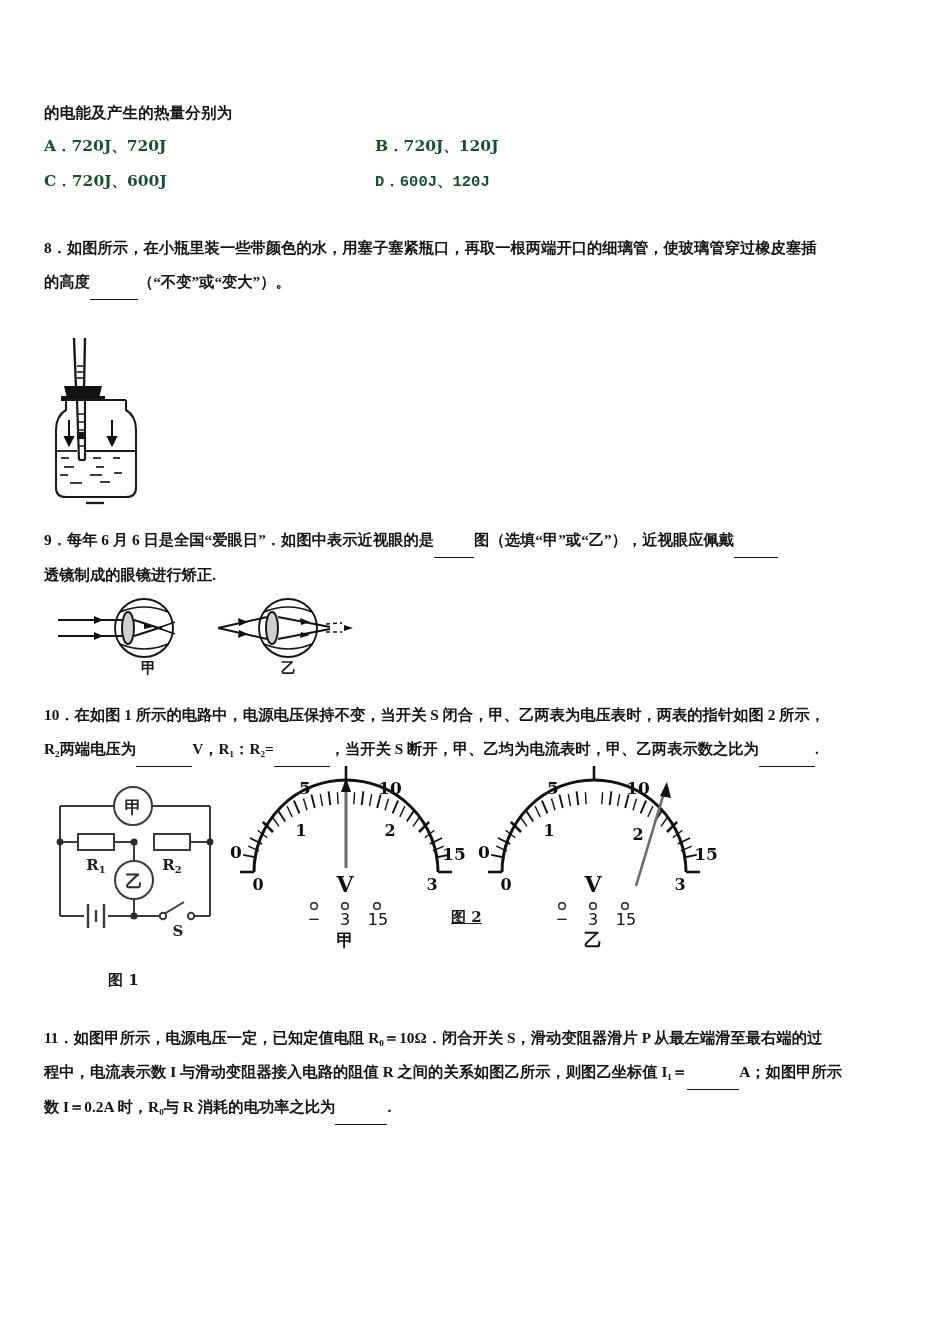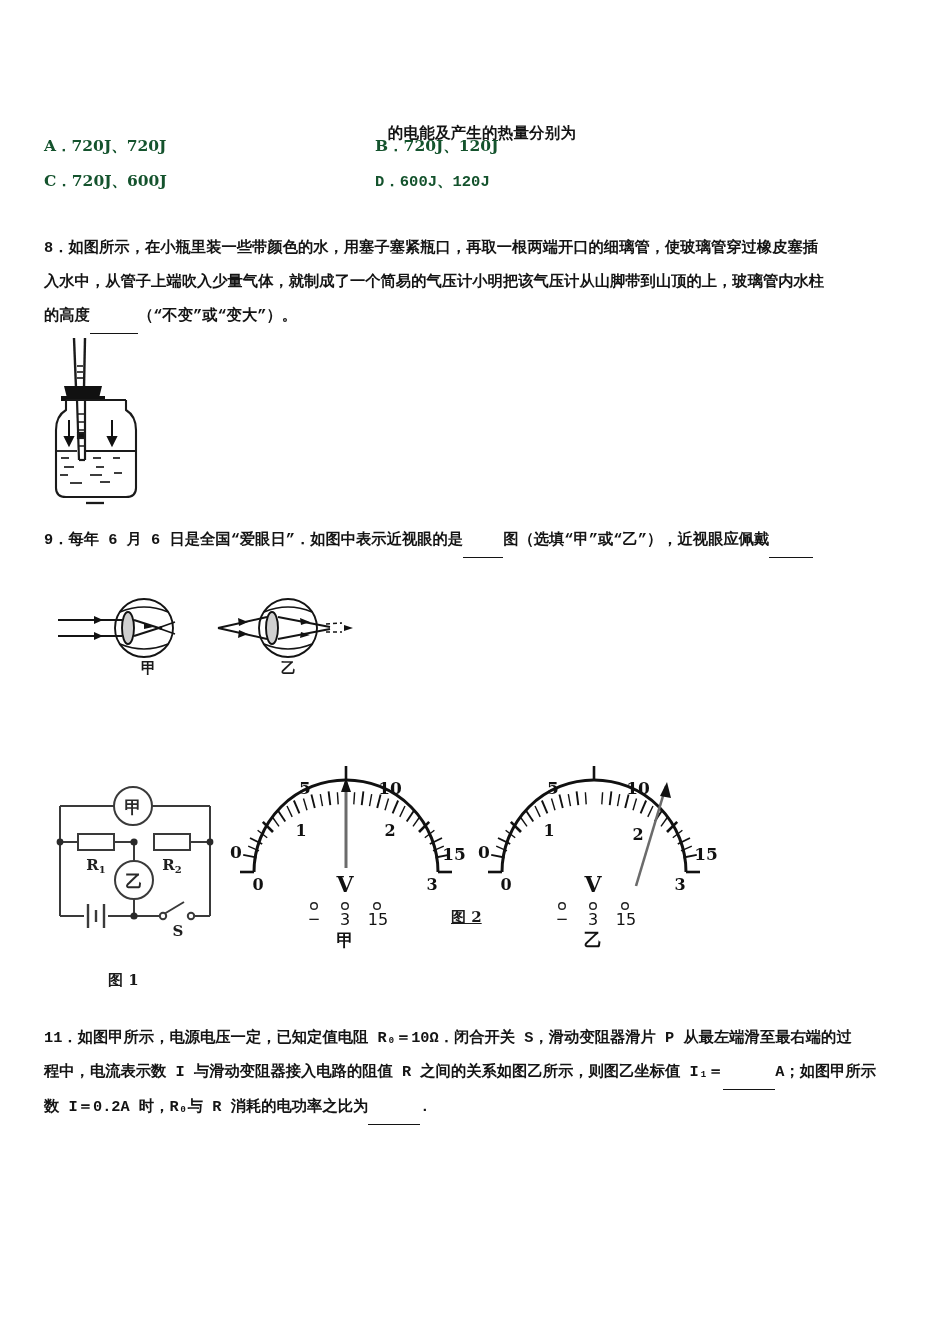--- a/index.html
+++ b/index.html
@@ -48,21 +48,21 @@
     left: 44px;
     font-family: "DejaVu Serif", "Liberation Serif", serif;
     font-weight: bold;
     font-size: 16px;
     color: #111111;
   }
   .q-block {
     position: absolute;
     left: 44px;
     width: 872px;
-    font-family: Liberation Mono, monospace;
+    font-family: Liberation Serif, serif;
     font-weight: bold;
     font-size: 15.3px;
     line-height: 34px;
     color: #141414;
     text-align: justify;
     text-justify: inter-ideograph;
   }
   .q-block .ln { display: block; white-space: nowrap; }
   .blank {
     display: inline-block;
@@ -79,31 +79,30 @@
     font-size: 15px;
     color: #1a1a1a;
   }
   svg { display: block; overflow: visible; }
 </style>
 </head>
 <body>
 
 <div class="page">
 
-  <div class="stem-line body-text" style="top:116px;text-align:center;">的电能及产生的热量分别为</div>
+  <div class="stem-line body-text" style="top:96px;">的电能及产生的热量分别为</div>
 
   <div class="opt" style="left:44px; top:136px;">A．720J、720J</div>
   <div class="opt" style="left:375px; top:136px;">B．720J、120J</div>
   <div class="opt" style="left:44px; top:171px;">C．720J、600J</div>
   <div class="opt" style="left:375px; top:171px;font-family:Liberation Mono, monospace;">D．600J、120J</div>
 
 
   <div class="q-block" style="top:231px;">
     <span class="ln">8．如图所示，在小瓶里装一些带颜色的水，用塞子塞紧瓶口，再取一根两端开口的细璃管，使玻璃管穿过橡皮塞插</span>
-    <span class="ln">入水中，从管子上端吹入少量气体，就制成了一个简易的气压计小明把该气压计从山脚带到山顶的上，玻璃管内水柱</span>
     <span class="ln"><span>的高度</span><span class="blank" style="width:48px;">&nbsp;</span><span>（“不变”或“变大”）。</span></span>
   </div>
 
   <div class="fig" style="left:52px; top:334px;">
     <svg width="130" height="172" viewBox="0 0 130 172">
 
       <g stroke="#1a1a1a" fill="none">
         <line x1="22" y1="4" x2="24" y2="54" stroke-width="2.4"></line>
         <line x1="33" y1="4" x2="32" y2="54" stroke-width="2.4"></line>
 
@@ -155,20 +154,21 @@
         <line x1="18" y1="149" x2="30" y2="149" stroke-width="1.7"></line>
         <line x1="48" y1="148" x2="58" y2="148" stroke-width="1.7"></line>
       </g>
 
       <line x1="34" y1="169" x2="52" y2="169" stroke="#1a1a1a" stroke-width="2.3"></line>
     </svg>
   </div>
 
   <div class="q-block" style="top:523px;">
     <span class="ln"><span>9．每年 6 月 6 日是全国“爱眼日”．如图中表示近视眼的是</span><span class="blank" style="width:40px;">&nbsp;</span><span>图（选填“甲”或“乙”），近视眼应佩戴</span><span class="blank" style="width:44px;">&nbsp;</span></span>
+    <span class="ln">透镜制成的眼镜进行矫正.</span>
   </div>
 
   <div class="fig" style="left:58px; top:596px;">
     <svg width="300" height="78" viewBox="0 0 300 78">
 
       <g stroke="#141414" fill="none" stroke-width="1.9">
         <circle cx="86" cy="32" r="29"></circle>
         <path d="M62 16 Q86 6 110 16" stroke-width="1.7"></path>
         <path d="M62 48 Q86 58 110 48" stroke-width="1.7"></path>
 
@@ -207,20 +207,24 @@
         <polygon points="180,42 190,38 181,34"></polygon>
         <polygon points="242,22 252,26 243,29"></polygon>
         <polygon points="242,42 252,39 243,36"></polygon>
         <polygon points="286,29 295,32 286,35"></polygon>
       </g>
     </svg>
   </div>
   <div class="figlabel" style="left:141px; top:659px;">甲</div>
   <div class="figlabel" style="left:281px; top:659px;">乙</div>
 
+  <div class="q-block" style="top:698px;">
+    <span class="ln">10．在如图 1 所示的电路中，电源电压保持不变，当开关 S 闭合，甲、乙两表为电压表时，两表的指针如图 2 所示，</span>
+    <span class="ln"><span>R₂两端电压为</span><span class="blank" style="width:56px;">&nbsp;</span><span>V，R₁：R₂=</span><span class="blank" style="width:56px;">&nbsp;</span><span>，当开关 S 断开，甲、乙均为电流表时，甲、乙两表示数之比为</span><span class="blank" style="width:56px;">&nbsp;</span><span>.</span></span>
+  </div>
 
   <div class="fig" style="left:52px; top:786px;">
     <svg width="180" height="160" viewBox="0 0 180 160">
       <g stroke="#3a3a3a" fill="none" stroke-width="2">
 
         <line x1="8" y1="20" x2="62" y2="20"></line>
         <line x1="100" y1="20" x2="158" y2="20"></line>
         <line x1="8" y1="20" x2="8" y2="56"></line>
         <line x1="158" y1="20" x2="158" y2="56"></line>
 

